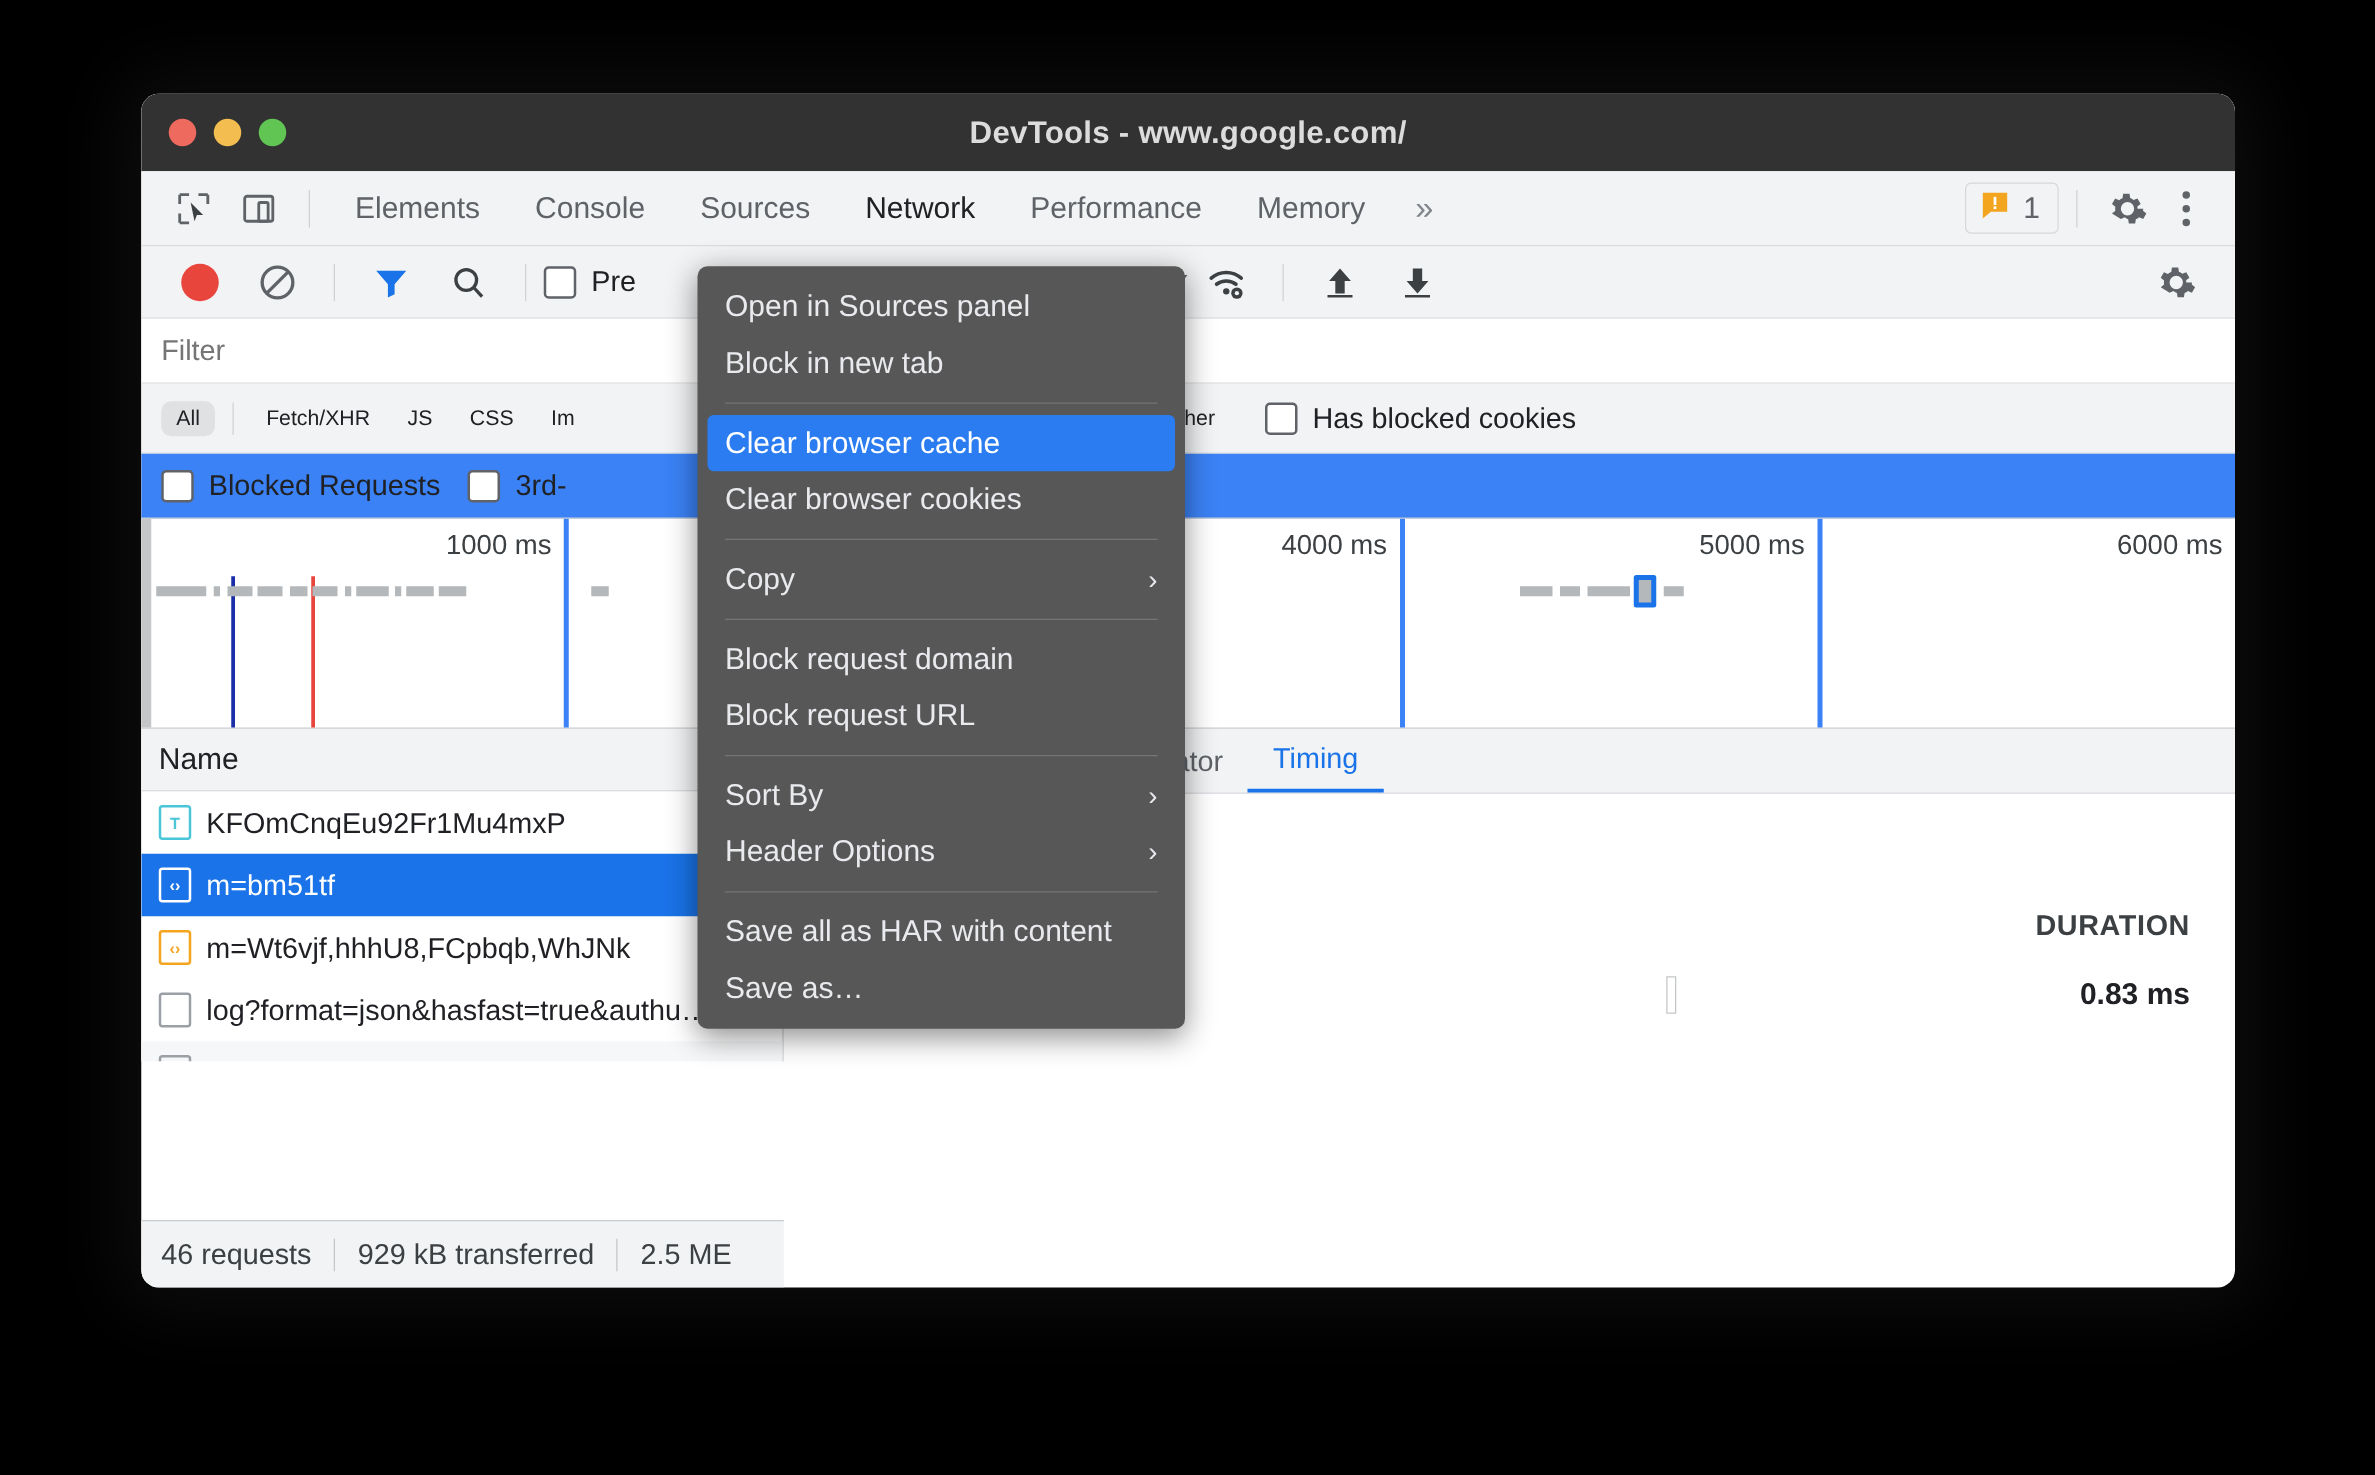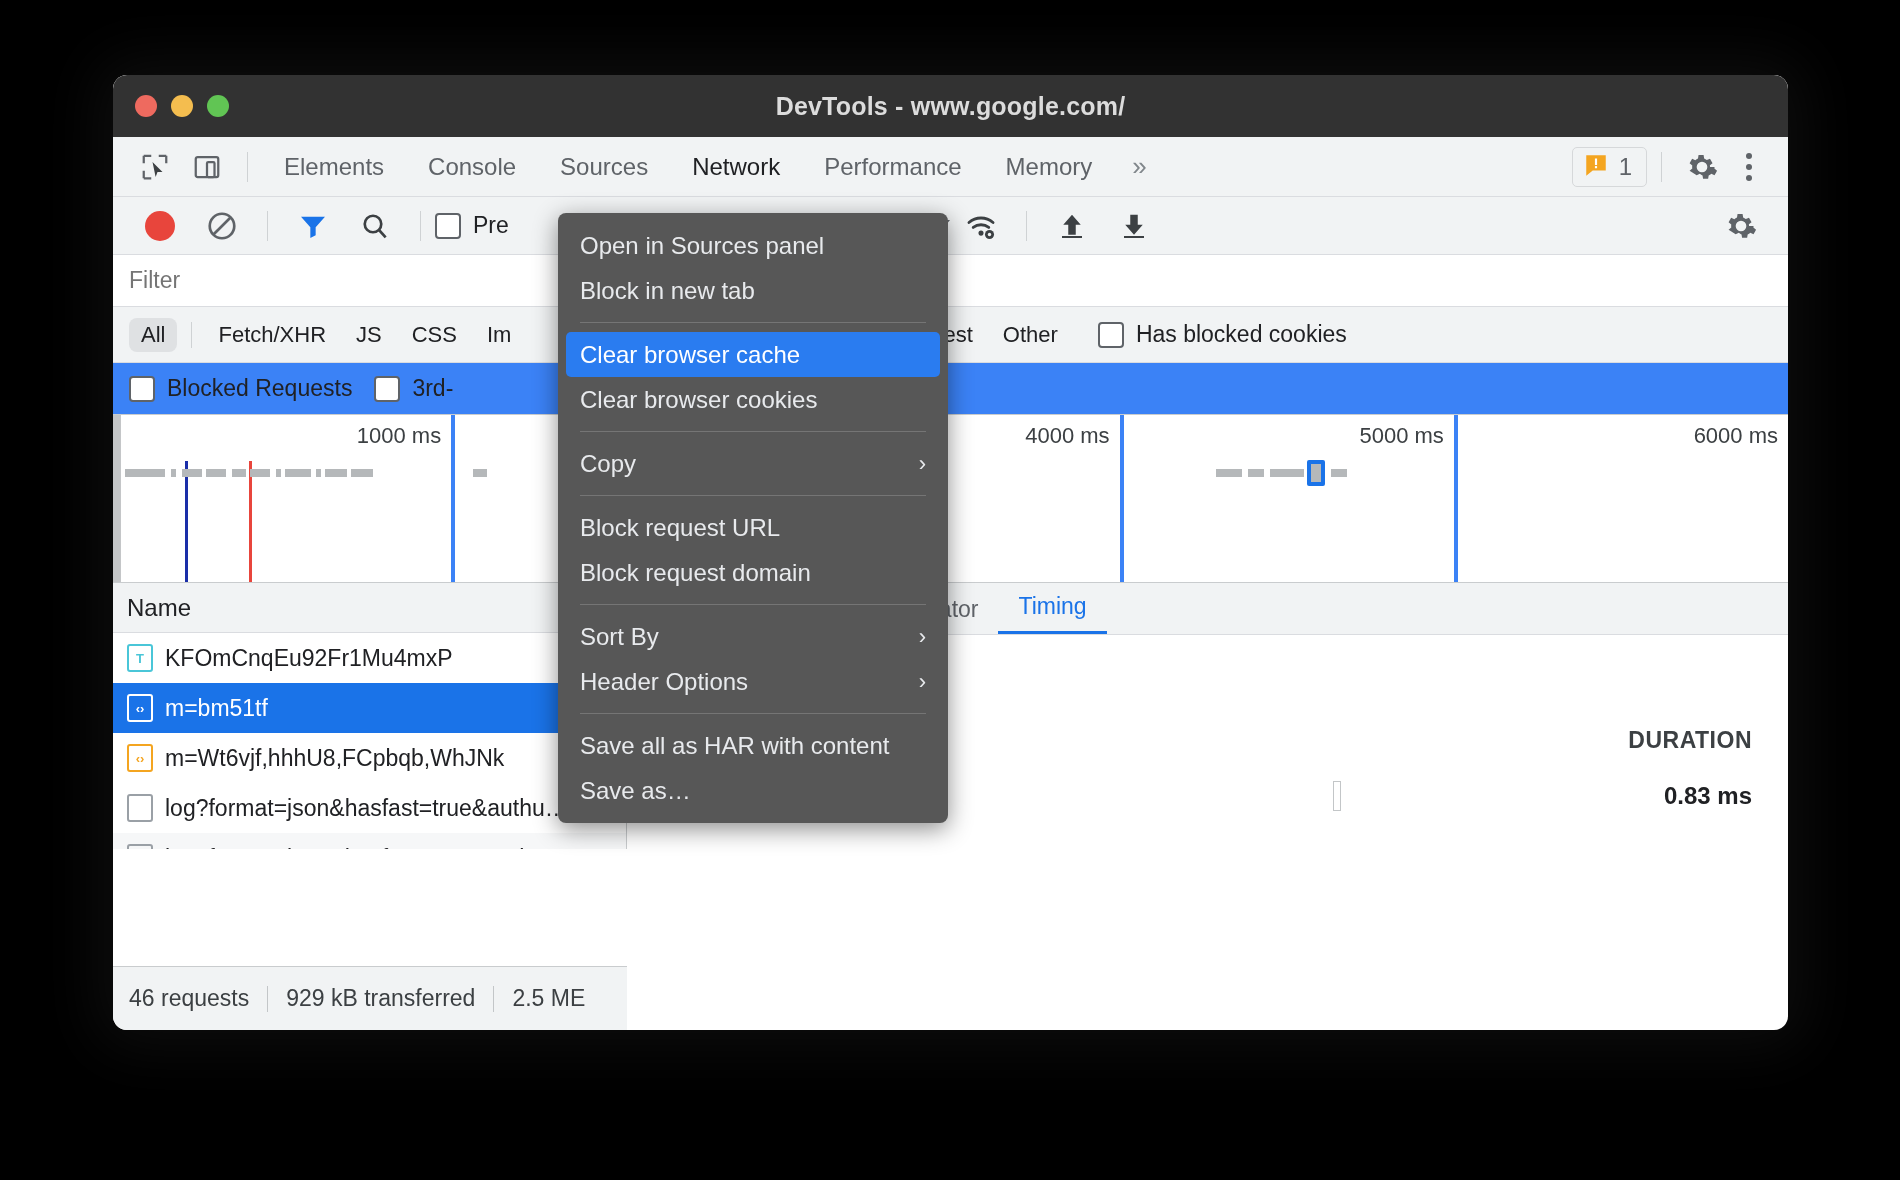--- a/index.html
+++ b/index.html
@@ -86,21 +86,21 @@
   }
   .filter-input {
     font-size: 23px; color: #80868b; border: none; outline: none;
     background: transparent; width: 420px;
   }
   
   .typesbar {
     height: 56px; background: #f1f3f4; border-bottom: 1px solid #dadce0;
     display: flex; align-items: center; padding: 0 16px; gap: 6px;
   }
-  .type-chip { font-size: 22px; color: #202124; padding: 4px 12px; border-radius: 8px; white-space: nowrap; }
+  .type-chip { font-size: 17px; color: #202124; padding: 4px 12px; border-radius: 8px; white-space: nowrap; }
   .type-chip.active { background: #dfe1e3; }
   .tsep { width:1px; height: 26px; background: #cfd2d4; margin: 0 8px; }
   .cb {
     width: 26px; height: 26px; border: 2px solid #5f6368;
     border-radius: 4px; background: #fff; flex: none;
   }
   .cb-label { font-size: 23px; color: #202124; margin-left: 12px; white-space: nowrap; }
   .cb-group { display: flex; align-items: center; margin-left: 22px; }
 
   
@@ -175,21 +175,21 @@
   .tim-head .lbl { font-size: 25px; color: #202124; }
   .tim-head .dur { font-size: 23px; color: #3c4043; letter-spacing: .5px;}
   .tim-row { display: flex; align-items: center; margin-top: 26px; }
   .tim-name { font-size: 24px; color: #202124; width: 340px; }
   .tim-bar-area { flex: 1; position: relative; height: 30px; }
   .tim-tick { position: absolute; left: 330px; top: 0; width: 8px; height: 30px; border: 1px solid #c3c6c8; }
   .tim-val { font-size: 24px; color: #202124; width: 160px; text-align: right; }
 
   
   .statusbar {
-    position: absolute; left: 0; bottom: 0; width: 514px; height: 64px;
+    position: absolute; left: 0; bottom: 0; width: 514px; height: 54px;
     background: #f1f3f4; border-top: 1px solid #c9ccce;
     display: flex; align-items: center; padding-left: 16px;
     font-size: 23px; color: #3c4043;
   }
   .ssep { width: 1px; height: 26px; background: #c3c6c8; margin: 0 18px; }
 
   
   .ctxmenu {
     position: absolute; left: 445px; top: 138px;
     width: 390px; background: #575757;
@@ -469,22 +469,22 @@
       <div class="ctx-item">Block in new tab</div>
       <div class="ctx-div"></div>
       <div class="ctx-item highlight">Clear browser cache</div>
       <div class="ctx-item">Clear browser cookies</div>
       <div class="ctx-div"></div>
       <div class="ctx-item">
         <span>Copy</span>
         <span class="ctx-arrow">›</span>
       </div>
       <div class="ctx-div"></div>
+      <div class="ctx-item">Block request domain</div>
       <div class="ctx-item">Block request URL</div>
-      <div class="ctx-item">Block request domain</div>
       <div class="ctx-div"></div>
       <div class="ctx-item">
         <span>Sort By</span>
         <span class="ctx-arrow">›</span>
       </div>
       <div class="ctx-item">
         <span>Header Options</span>
         <span class="ctx-arrow">›</span>
       </div>
       <div class="ctx-div"></div>

